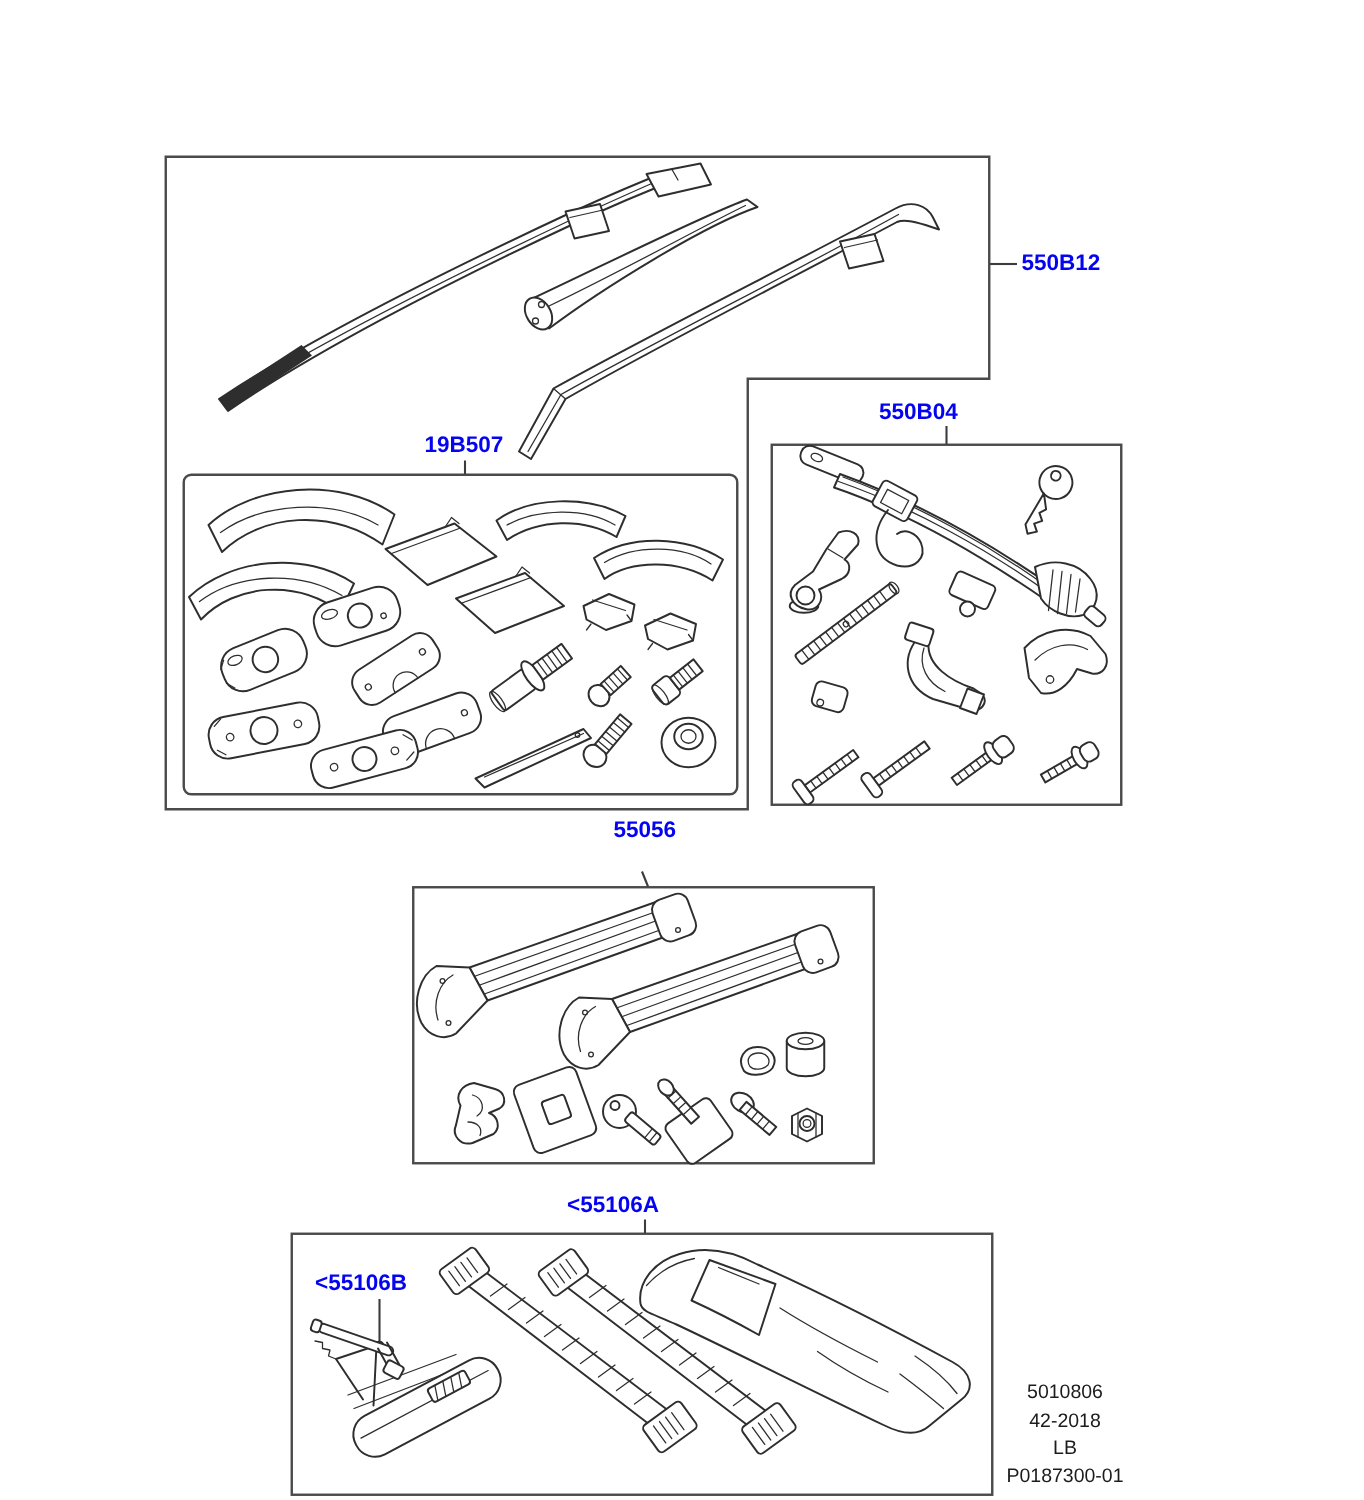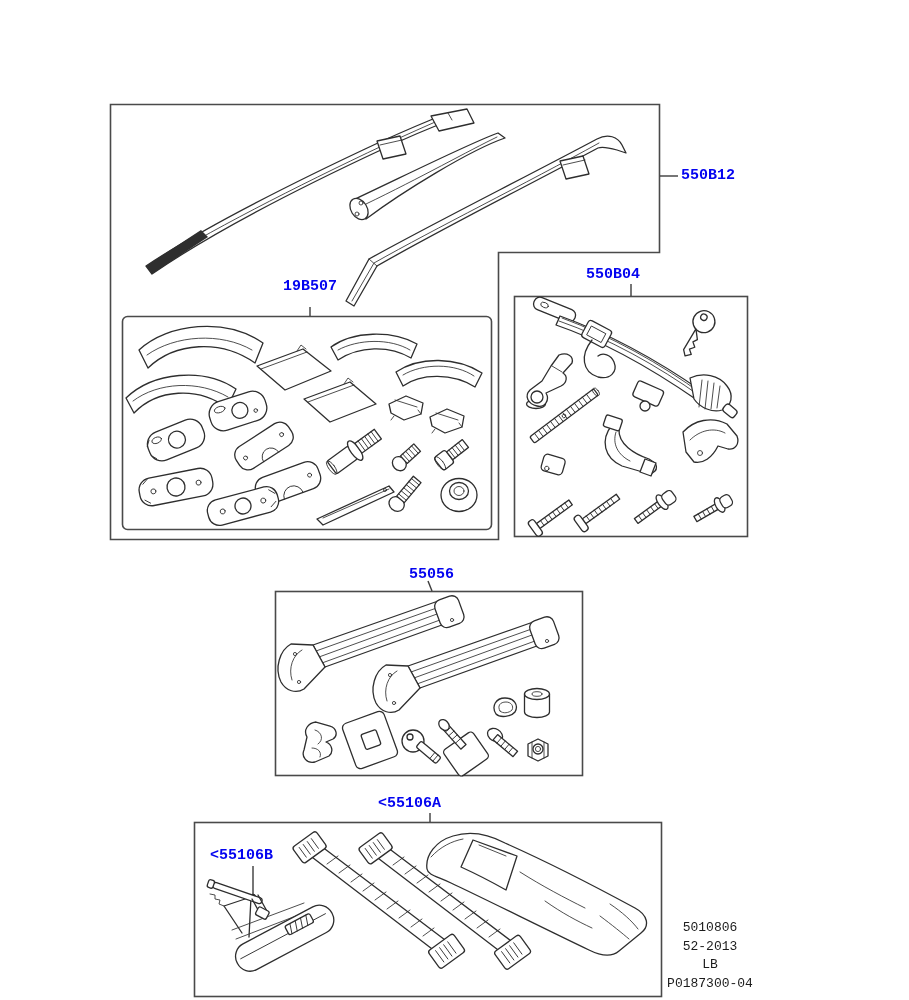--- a/index.html
+++ b/index.html
@@ -1,18 +1,18 @@
 <!DOCTYPE html>
 <html><head>
 <meta charset="utf-8">
 <style>
   html,body{margin:0;padding:0;background:#ffffff;}
   .stage{
     position:relative;width:909px;height:1000px;background:#ffffff;
-    font-family:Liberation Mono, monospace;overflow:hidden;
+    font-family:Liberation Sans, sans-serif;overflow:hidden;
   }
   .stage svg{position:absolute;left:0;top:0;}
   
   svg .ln{stroke:#2e2e2e;stroke-width:1.3;fill:none;stroke-linejoin:round;stroke-linecap:round;}
   svg .f{fill:#ffffff;}
   svg .dk{fill:#2e2e2e;stroke:none;}
   svg .thin{stroke-width:0.85;}
   svg .frame{stroke:#4a4a4a;stroke-width:1.6;fill:none;}
   svg .leader{stroke:#3c3c3c;stroke-width:1.4;fill:none;}
   .callout{
@@ -334,26 +334,26 @@
 
       <path class="ln f" d="M427,869 C425,855 436,841 453,836 C472,830 490,835 505,843 C550,863 600,889 635,908 C648,915 650,926 641,933 L619,951 C612,957 601,956 589,950 C543,928 481,897 451,883 C436,876 428,875 427,869 Z"></path>
       <path class="ln thin" d="M431,857 C440,847 452,841 463,839"></path>
       <path class="ln" d="M473,840 L517,856 L506,890 C490,881 472,872 461,867 Z"></path>
       <path class="ln thin" d="M479,845 L506,856"></path>
       <path class="ln thin" d="M520,872 C542,886 565,898 585,908 M545,901 C562,913 577,921 592,928 M600,916 C612,925 622,933 629,939 M610,904 C622,912 632,921 638,929"></path>
     </g>
   </svg>
 
   <div class="callout" style="left:681px;top:167px;">550B12</div>
-  <div class="callout" style="left:283px;top:278px;">19B507</div>
+  <div class="callout" style="left:283px;top:288px;">19B507</div>
   <div class="callout" style="left:586px;top:266px;">550B04</div>
-  <div class="callout" style="left:409px;top:566px;">55056</div>
+  <div class="callout" style="left:409px;top:545px;">55056</div>
   <div class="callout" style="left:378px;top:795px;">&lt;55106A</div>
   <div class="callout" style="left:210px;top:847px;">&lt;55106B</div>
 
   <div class="plate-info">
     <div>5010806</div>
-    <div>52-2013</div>
+    <div>42-2018</div>
     <div>LB</div>
-    <div>P0187300-04</div>
+    <div>P0187300-01</div>
   </div>
 
 </div>
 
 </body></html>

